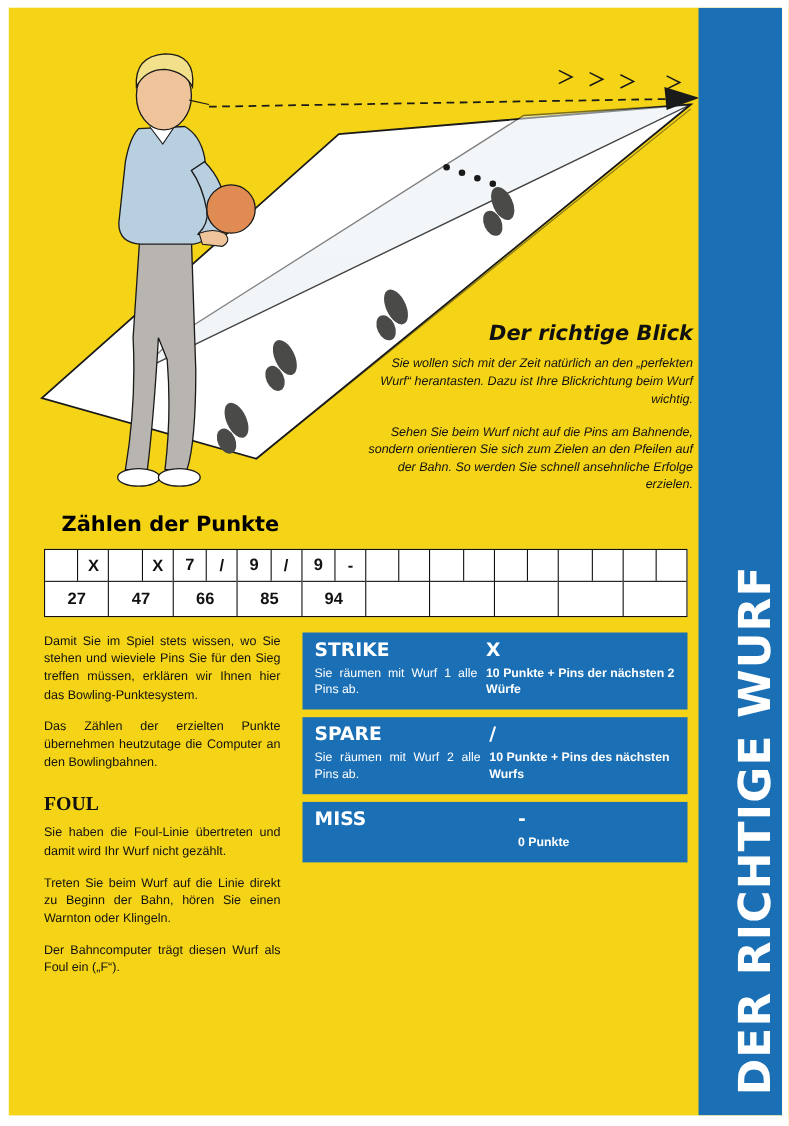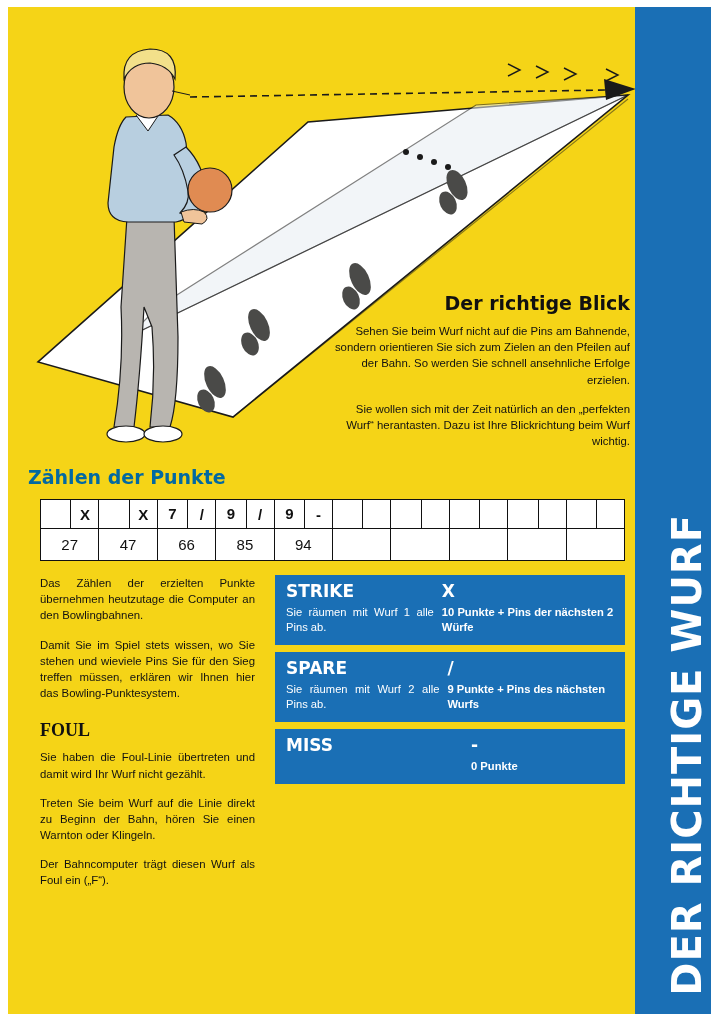--- a/index.html
+++ b/index.html
@@ -64,43 +64,44 @@
   .illus svg { display:block; }
 
   
   .blick {
     position: absolute;
     left: 330px;
     top: 292px;
     width: 300px;
     text-align: right;
     z-index: 10;
+    font-style: italic;
   }
   .blick h2 {
     margin: 0 0 9px 0;
     font-size: 19px;
     font-weight: bold;
     color: #111111;
     font-family: "DejaVu Sans", sans-serif;
   }
   .blick p {
     margin: 0 0 13px 0;
     font-size: 11.4px;
     line-height: 1.42;
     color: #111111;
   }
 
   
   .zaehlen-title {
     position: absolute;
-    left: 28px;
+    left: 56px;
     top: 466px;
     font-size: 19px;
     font-weight: bold;
-    color: #0369a1;
+    color: #000000;
     font-family: "DejaVu Sans", sans-serif;
     z-index: 10;
   }
 
   
   .score {
     position: absolute;
     left: 40px;
     top: 499px;
     width: 585px;
@@ -149,21 +150,21 @@
     font-weight: bold;
     line-height: 27px;
     color: #111;
   }
   .frame .bottom {
     flex: 1 1 auto;
     display: flex;
     align-items: center;
     justify-content: center;
     font-size: 15px;
-    font-weight: normal;
+    font-weight: bold;
     color: #111;
   }
 
   
   .leftcol {
     position: absolute;
     left: 40px;
     top: 575px;
     width: 215px;
     z-index: 10;
@@ -292,22 +293,22 @@
 
         <path d="M116,72 Q114,44 142,42 Q170,42 167,72 Q160,58 142,56 Q124,56 116,72 Z" fill="#f2e08a" stroke="#1a1a1a" stroke-width="1.2"></path>
 
         <path d="M164,84 L182,88" stroke="#1a1a1a" stroke-width="1"></path>
       </g>
     </svg>
   </div>
 
   <div class="blick">
     <h2>Der richtige Blick</h2>
+    <p>Sie wollen sich mit der Zeit natürlich an den „perfekten Wurf“ herantasten. Dazu ist Ihre Blickrichtung beim Wurf wichtig.</p>
     <p>Sehen Sie beim Wurf nicht auf die Pins am Bahnende, sondern orientieren Sie sich zum Zielen an den Pfeilen auf der Bahn. So werden Sie schnell ansehnliche Erfolge erzielen.</p>
-    <p>Sie wollen sich mit der Zeit natürlich an den „perfekten Wurf“ herantasten. Dazu ist Ihre Blickrichtung beim Wurf wichtig.</p>
   </div>
 
   <div class="zaehlen-title">Zählen der Punkte</div>
 
   <div class="score">
     <div class="frame">
       <div class="top">
         <div class="b1">
             <span></span>
           </div>
@@ -392,22 +393,22 @@
         <div class="b1">
             <span></span>
           </div>
         <div class="b2"></div>
       </div>
       <div class="bottom"></div>
     </div>
   </div>
 
   <div class="leftcol">
+    <p>Damit Sie im Spiel stets wissen, wo Sie stehen und wieviele Pins Sie für den Sieg treffen müssen, erklären wir Ihnen hier das Bowling-Punktesystem.</p>
     <p>Das Zählen der erzielten Punkte übernehmen heutzutage die Computer an den Bowlingbahnen.</p>
-    <p>Damit Sie im Spiel stets wissen, wo Sie stehen und wieviele Pins Sie für den Sieg treffen müssen, erklären wir Ihnen hier das Bowling-Punktesystem.</p>
     <h3>FOUL</h3>
     <p>Sie haben die Foul-Linie übertreten und damit wird Ihr Wurf nicht gezählt.</p>
     <p>Treten Sie beim Wurf auf die Linie direkt zu Beginn der Bahn, hören Sie einen Warnton oder Klingeln.</p>
     <p>Der Bahncomputer trägt diesen Wurf als Foul ein („F“).</p>
   </div>
 
   <div class="boxes">
     <div class="box">
       <div class="col-l">
         <div class="title">STRIKE</div>
@@ -418,21 +419,21 @@
         <div class="note">10 Punkte + Pins der nächsten 2 Würfe</div>
       </div>
     </div>
     <div class="box">
       <div class="col-l">
         <div class="title">SPARE</div>
         <div class="desc">Sie räumen mit Wurf 2 alle Pins ab.</div>
       </div>
       <div class="col-r">
         <div class="symbol">/</div>
-        <div class="note">9 Punkte + Pins des nächsten Wurfs</div>
+        <div class="note">10 Punkte + Pins des nächsten Wurfs</div>
       </div>
     </div>
     <div class="box">
       <div class="col-l">
         <div class="title">MISS</div>
       </div>
       <div class="col-r">
         <div class="symbol">-</div>
         <div class="note">0 Punkte</div>
       </div>

